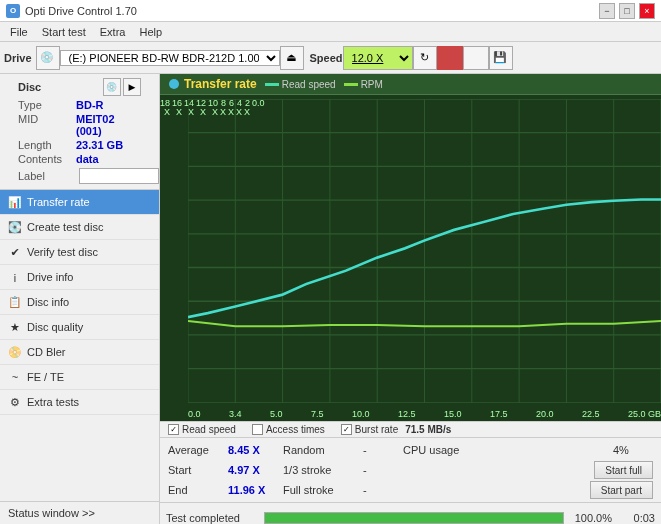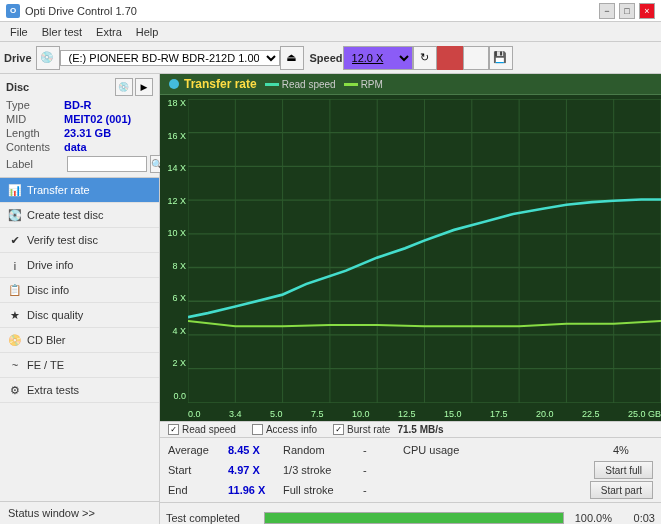--- a/index.html
+++ b/index.html
@@ -68,21 +68,21 @@
       font-size: 11px;
       padding: 0 4px;
       width: 220px;
     }
     .toolbar-btn {
       height: 24px; width: 24px; border: 1px solid #aaa; background: #f5f5f5;
       display: flex; align-items: center; justify-content: center; cursor: pointer; font-size: 12px;
     }
     .speed-label { font-size: 11px; color: #333; font-weight: 600; margin-left: 6px; }
     .speed-select {
-      height: 24px; border: 1px solid #aaa; background: #8b5cf6; font-size: 11px; padding: 0 4px; width: 70px; text-decoration: underline;
+      height: 24px; border: 1px solid #aaa; background: #bef264; font-size: 11px; padding: 0 4px; width: 70px; text-decoration: underline;
     }
     .toolbar-icon-btn {
       height: 24px; min-width: 24px; border: 1px solid #aaa; background: #f5f5f5;
       display: flex; align-items: center; justify-content: center; cursor: pointer;
     }
 
     
     .main-area {
       display: flex;
       height: calc(524px - 22px - 20px - 32px);
@@ -93,21 +93,21 @@
       width: 160px;
       background: #f0f0f0;
       border-right: 1px solid #ccc;
       display: flex;
       flex-direction: column;
       flex-shrink: 0;
     }
 
     
     .disc-panel {
-      padding: 4px 6px;
+      padding: 4px 18px;
       border-bottom: 1px solid #ccc;
     }
     .disc-panel-header {
       display: flex; align-items: center; justify-content: space-between;
       margin-bottom: 3px;
     }
     .disc-title { font-weight: bold; font-size: 11px; color: #333; }
     .disc-icon-area { display: flex; gap: 2px; }
     .small-btn { width: 18px; height: 18px; border: 1px solid #aaa; background: #f5f5f5; cursor: pointer; display: flex; align-items: center; justify-content: center; font-size: 9px; }
 
@@ -235,21 +235,21 @@
     .time-text { font-size: 11px; color: #333; width: 35px; text-align: right; }
 
     
     .y-axis {
       position: absolute;
       left: 0;
       top: 4px;
       bottom: 20px;
       width: 28px;
       display: flex;
-      flex-direction: column;
+      flex-direction: row;
       justify-content: space-between;
     }
     .y-label {
       font-size: 9px;
       color: #aaffaa;
       text-align: right;
       padding-right: 2px;
       line-height: 1;
     }
   </style>
@@ -263,21 +263,21 @@
   </div>
   <div class="title-bar-controls">
     <div class="title-btn">−</div>
     <div class="title-btn">□</div>
     <div class="title-btn" style="background:#e81123;color:white;">×</div>
   </div>
 </div>
 
 <div class="menu-bar">
   <div class="menu-item">File</div>
-  <div class="menu-item">Bler test</div>
+  <div class="menu-item">Start test</div>
   <div class="menu-item">Extra</div>
   <div class="menu-item">Help</div>
 </div>
 
 <div class="toolbar">
   <span class="toolbar-label">Drive</span>
   <div class="toolbar-icon-btn" style="width:22px;">💿</div>
   <select class="drive-select">
     <option>  (E:)  PIONEER BD-RW   BDR-212D 1.00</option>
   </select>
@@ -454,21 +454,21 @@
 
     <div class="stats-area">
 
       <div class="checkbox-row">
         <div class="checkbox-item">
           <div class="cb checked">✓</div>
           <span class="cb-label">Read speed</span>
         </div>
         <div class="checkbox-item">
           <div class="cb"></div>
-          <span class="cb-label">Access info</span>
+          <span class="cb-label">Access times</span>
         </div>
         <div class="checkbox-item">
           <div class="cb checked">✓</div>
           <span class="cb-label">Burst rate</span>
           <span class="burst-rate-val" style="margin-left:4px;">71.5 MB/s</span>
         </div>
       </div>
 
       <div class="stats-rows">
 

